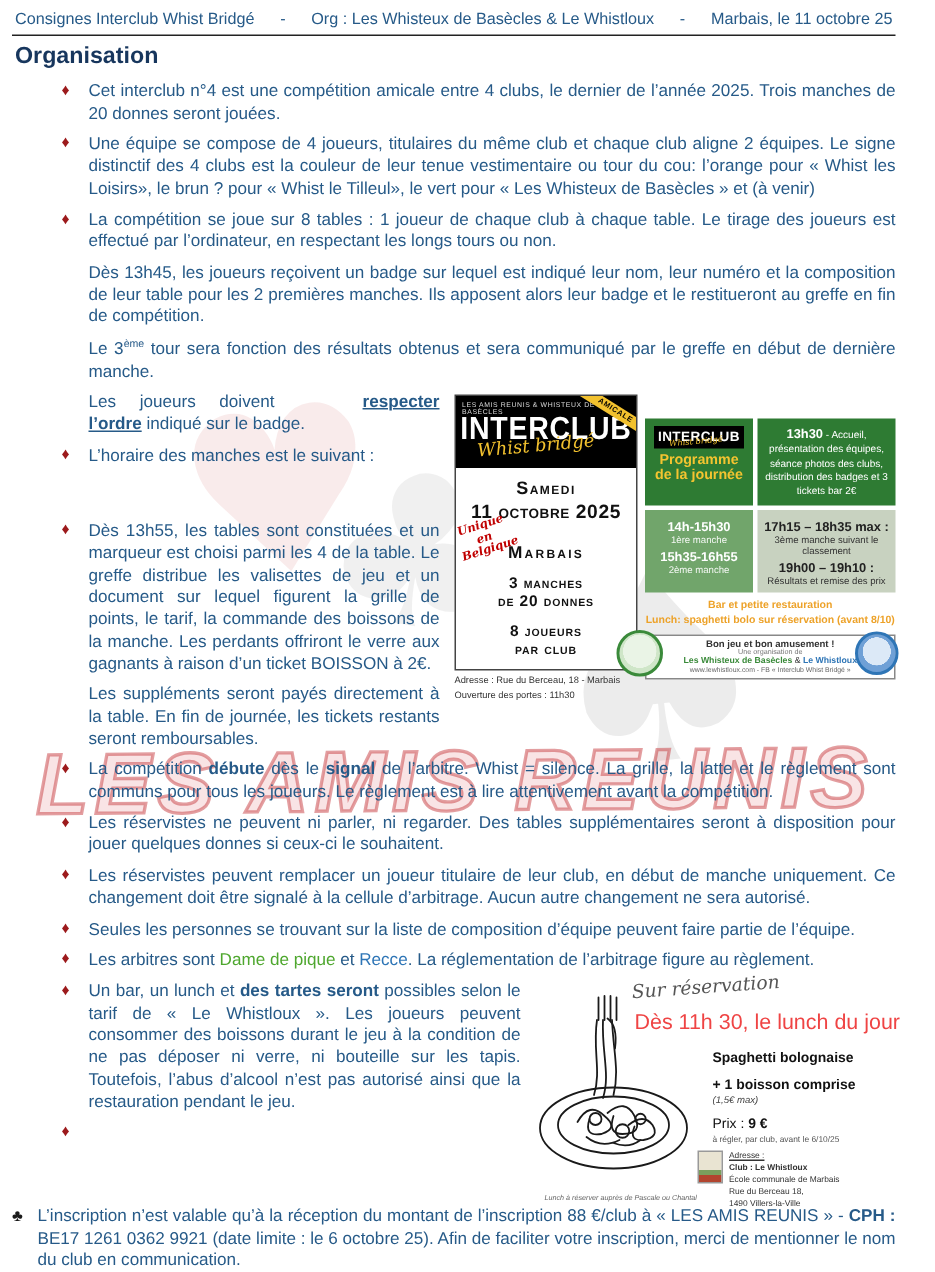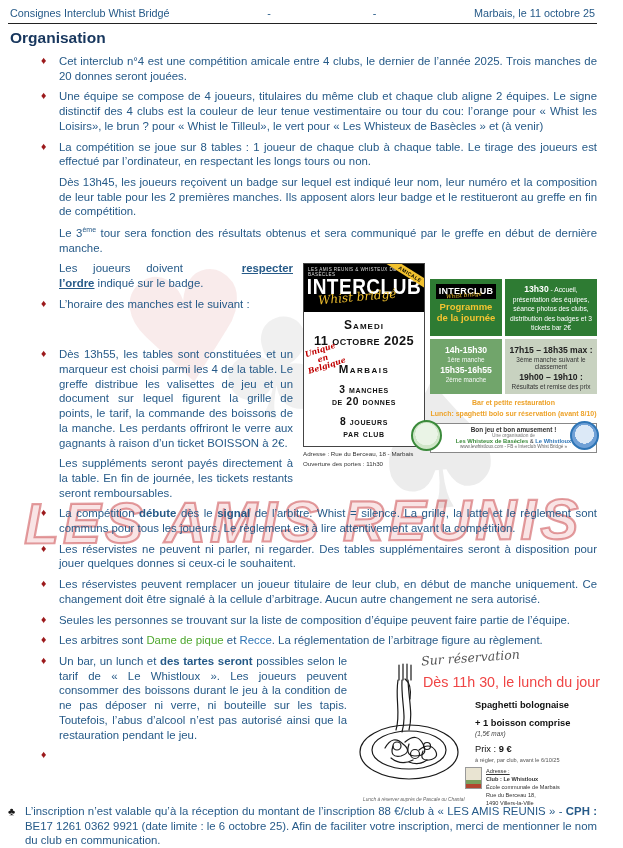--- a/index.html
+++ b/index.html
@@ -116,20 +116,21 @@
     <span class="wm-suit wm-club">♣</span>
     <span class="wm-suit wm-spade">♠</span>
     <div class="wm-text">LES AMIS REUNIS</div>
   </div>
 
   <div class="doc">
 
     <div class="hdr">
       <span>Consignes Interclub Whist Bridgé</span>
       <span class="dash">-</span>
+      <span>Org : Les Whisteux de Basècles &amp; Le Whistloux</span>
       <span class="dash">-</span>
       <span>Marbais, le 11 octobre 25</span>
     </div>
 
     <h1 class="title">Organisation</h1>
 
     <div class="para">
       <span class="mark">♦</span>
       <span><span>Cet interclub n°4 est une compétition amicale entre 4 clubs, le dernier de l’année 2025. Trois manches de 20 donnes seront jouées.</span></span>
     </div>

